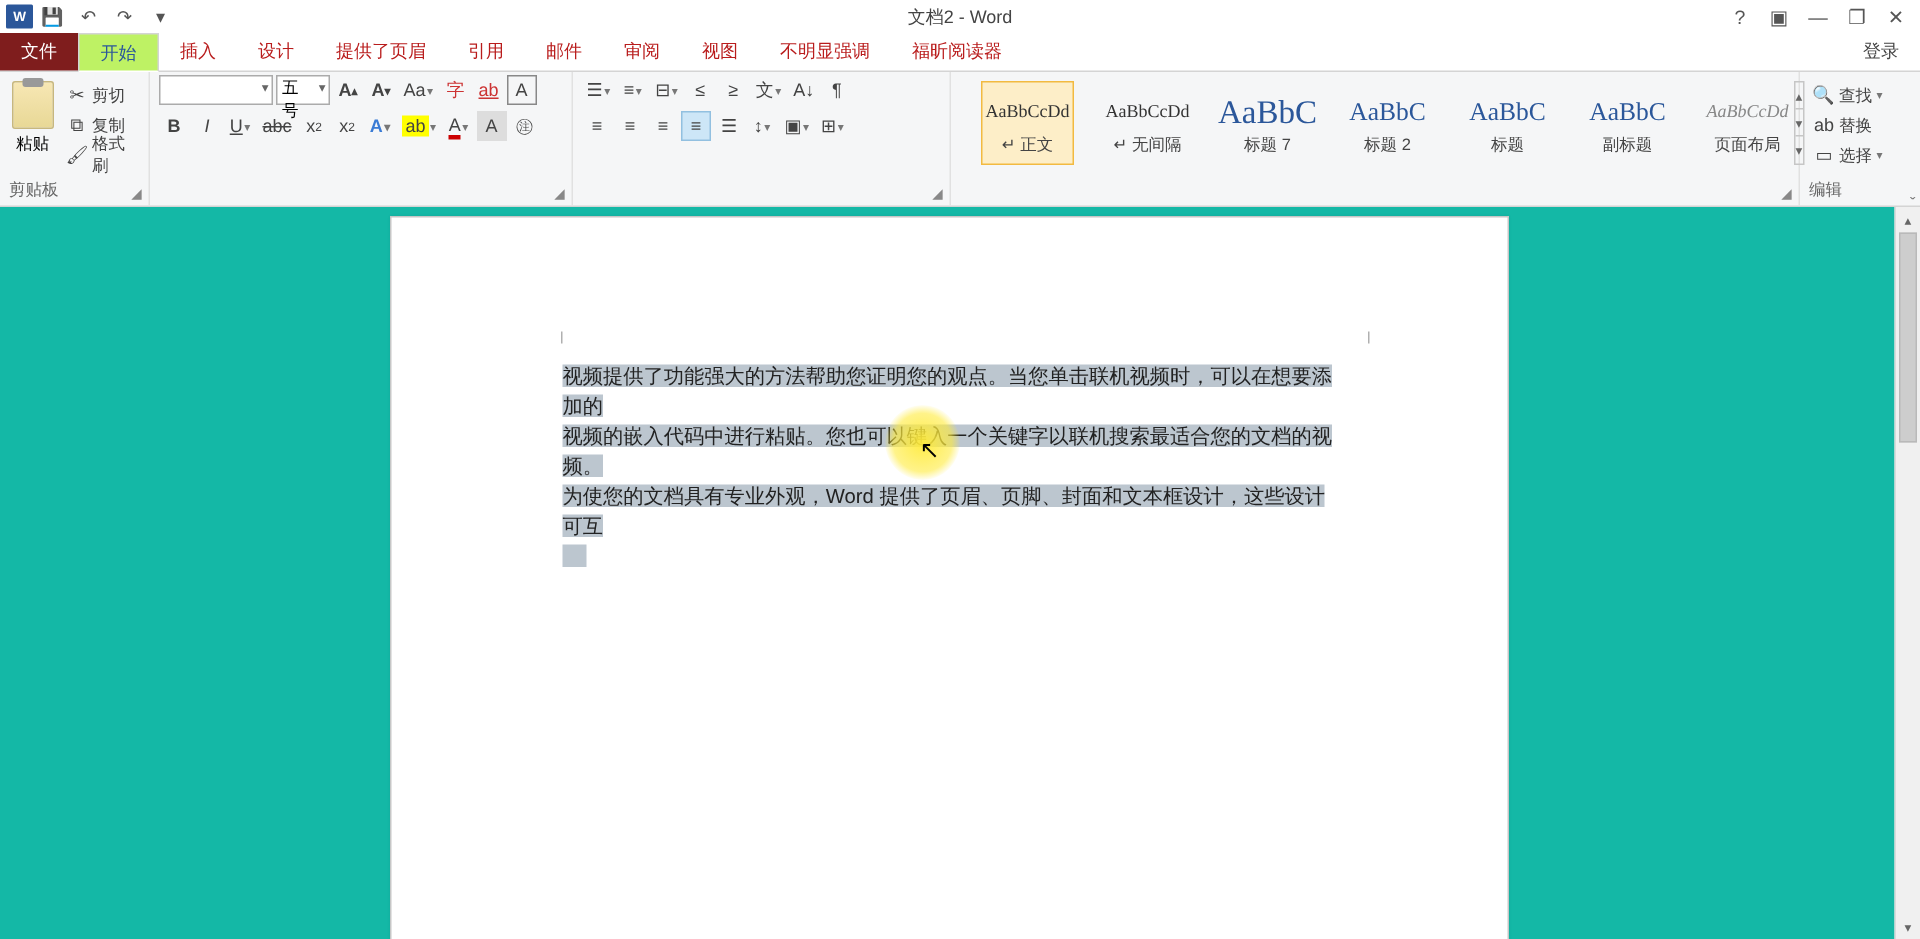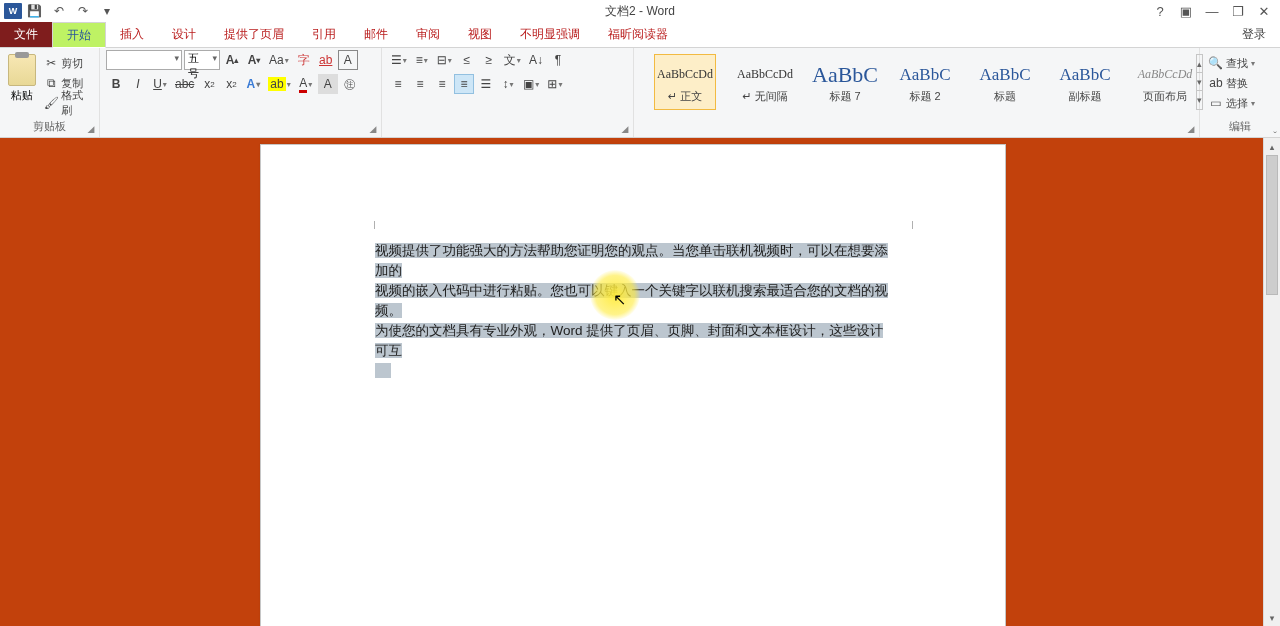--- a/index.html
+++ b/index.html
@@ -18,21 +18,21 @@
 .tabs { height: 26px; display: flex; align-items: stretch; border-bottom: 1px solid #d4d4d4; position: relative; }
 .tab { padding: 0 14px; font-size: 12px; color: #b91c1c; display: flex; align-items: center; cursor: pointer; }
 .tab.file { background: #7f1d1d; color: #fff; }
 .tab.active { background: #bef264; border: 1px solid #d4d4d4; border-bottom: 1px solid #fff; margin-bottom: -1px; color: #2b579a; }
 .login { margin-left: auto; padding: 0 14px; font-size: 12px; color: #444; display: flex; align-items: center; }
 
 
 .ribbon { height: 90px; background: #f5f6f7; display: flex; border-bottom: 1px solid #d4d4d4; }
 .group { border-right: 1px solid #e1e1e1; padding: 2px 6px 0 6px; display: flex; flex-direction: column; position: relative; }
 .group-body { flex: 1; display: flex; align-items: flex-start; gap: 4px; padding-top: 4px; }
-.group-label { font-size: 11px; color: #666; text-align: center; padding: 2px 0 3px 0; position: relative; }
+.group-label { font-size: 11px; color: #666; text-align: left; padding: 2px 0 3px 0; position: relative; }
 .dialog-launcher { position: absolute; right: 2px; bottom: 2px; width: 12px; height: 12px; font-size: 9px; color: #888; display: flex; align-items: center; justify-content: center; }
 
 
 .paste-btn { width: 34px; display: flex; flex-direction: column; align-items: center; gap: 2px; }
 .paste-icon { width: 28px; height: 32px; background: linear-gradient(#f7e7b4, #e8d896); border: 1px solid #c7b77e; border-radius: 2px; position: relative; }
 .paste-icon::before { content: ""; position: absolute; top: -3px; left: 6px; width: 14px; height: 6px; background: #999; border-radius: 2px; }
 .clip-side { display: flex; flex-direction: column; gap: 2px; font-size: 11px; color: #444; }
 .clip-side div { display: flex; align-items: center; gap: 3px; height: 18px; padding: 0 3px; }
 .small-icon { width: 14px; height: 14px; display: inline-flex; align-items: center; justify-content: center; font-size: 12px; }
 
@@ -54,21 +54,21 @@
 .style-item.sel { border: 1px solid #f2ba41; background: #fdeec8; }
 .style-preview { font-family: "Times New Roman", serif; color: #333; height: 28px; display: flex; align-items: center; }
 .style-nav { width: 16px; display: flex; flex-direction: column; border: 1px solid #c6c6c6; }
 .style-nav div { height: 18px; display: flex; align-items: center; justify-content: center; font-size: 9px; color: #666; border-bottom: 1px solid #c6c6c6; }
 
 
 .edit-col { display: flex; flex-direction: column; gap: 2px; font-size: 11px; color: #444; }
 .edit-col div { display: flex; align-items: center; gap: 3px; height: 18px; padding: 0 3px; white-space: nowrap; }
 
 
-.doc-area { position: absolute; top: 138px; left: 0; right: 0; bottom: 0; background: #c2410c; overflow: hidden; }
+.doc-area { position: absolute; top: 138px; left: 0; right: 0; bottom: 0; background: #14b8a6; overflow: hidden; }
 .page { position: absolute; left: 260px; top: 6px; width: 746px; height: 1000px; background: #fff; border: 1px solid #c6c6c6; box-shadow: 0 0 2px rgba(0,0,0,.08); }
 .margin-tick { position: absolute; top: 76px; width: 1px; height: 8px; background: #b0b0b0; }
 .doc-text { position: absolute; top: 96px; left: 114px; width: 520px; font-size: 13.5px; color: #222; line-height: 20px; }
 .doc-text .sel { background: #bcc6cf; }
 .cursor-highlight { position: absolute; width: 50px; height: 50px; border-radius: 50%; background: radial-gradient(circle, rgba(255,235,59,0.95) 0%, rgba(255,235,59,0.6) 55%, rgba(255,235,59,0) 72%); pointer-events: none; }
 .cursor-arrow { position: absolute; font-size: 16px; color: #000; pointer-events: none; }
 
 
 .vscroll { position: absolute; top: 138px; right: 0; bottom: 0; width: 17px; background: #f0f0f0; border-left: 1px solid #dadada; }
 .vscroll .arrow { height: 17px; display: flex; align-items: center; justify-content: center; font-size: 9px; color: #666; }

